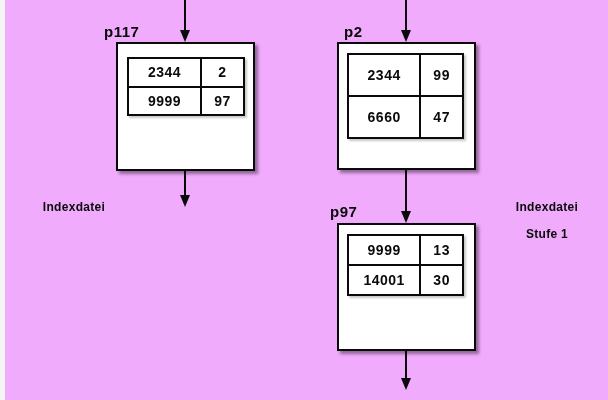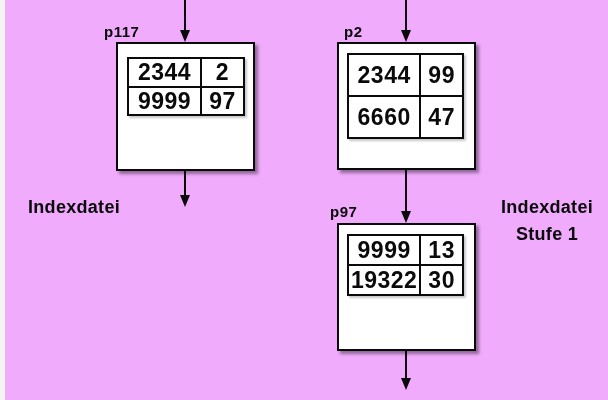--- a/index.html
+++ b/index.html
@@ -31,42 +31,42 @@
     background:#ffffff;
     border:2px solid #0a0a0a;
     box-shadow:2px 2px 2px rgba(0,0,0,0.22);
     display:flex;
     flex-direction:column;
   }
   .irow { flex:1; display:flex; }
   .irow + .irow { border-top:2px solid #0a0a0a; }
   .cell {
     display:flex; align-items:center; justify-content:center;
-    font-size:23px; font-weight:bold;
+    font-size:14px; font-weight:bold;
     letter-spacing:0.5px;
   }
   .cell.key { flex:0 0 64%; border-right:2px solid #0a0a0a; box-sizing:border-box; }
   .cell.ptr { flex:1; }
   .shaft { position:absolute; width:2px; background:#0a0a0a; }
   .ahead {
     position:absolute; width:0; height:0;
     border-left:5px solid transparent;
     border-right:5px solid transparent;
     border-top:12px solid #0a0a0a;
   }
   .node-label {
     position:absolute;
     font-size:15px; font-weight:bold;
     letter-spacing:0.5px;
   }
   .caption {
     position:absolute;
     width:128px;
     text-align:center;
-    font-size:18px; font-weight:bold;
+    font-size:12px; font-weight:bold;
     line-height:27px;
     letter-spacing:0.3px;
   }
 </style>
 </head>
 <body>
 
 <div class="canvas">
 
   <div class="edge-strip"></div>
@@ -125,21 +125,21 @@
   </div>
 
   <div class="node-label" style="left:330px; top:203px">p97</div>
   <div class="node" style="left:337px; top:223px; width:139px; height:128px">
     <div class="itable" style="left:8px; top:9px; width:117px; height:62px">
       <div class="irow">
         <div class="cell key">9999</div>
         <div class="cell ptr">13</div>
       </div>
       <div class="irow">
-        <div class="cell key">19322</div>
+        <div class="cell key">14001</div>
         <div class="cell ptr">30</div>
       </div>
     </div>
   </div>
 
   <div class="caption" style="left:10px; top:194px">
     <div>Indexdatei</div>
   </div>
   <div class="caption" style="left:483px; top:194px">
     <div>Indexdatei</div>

